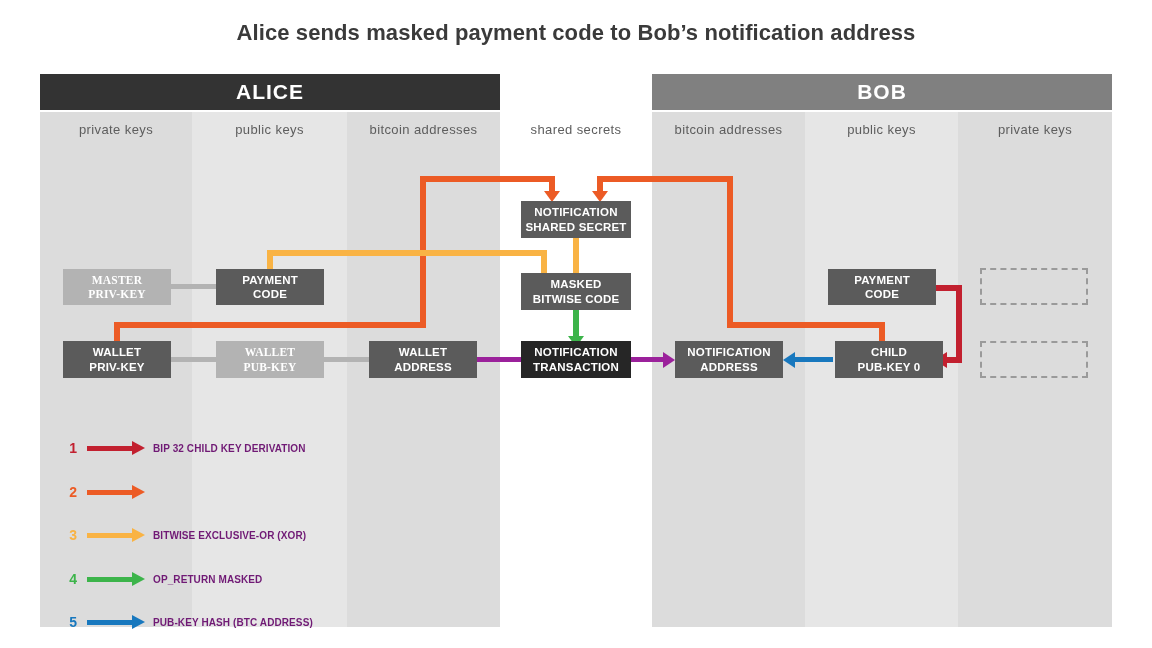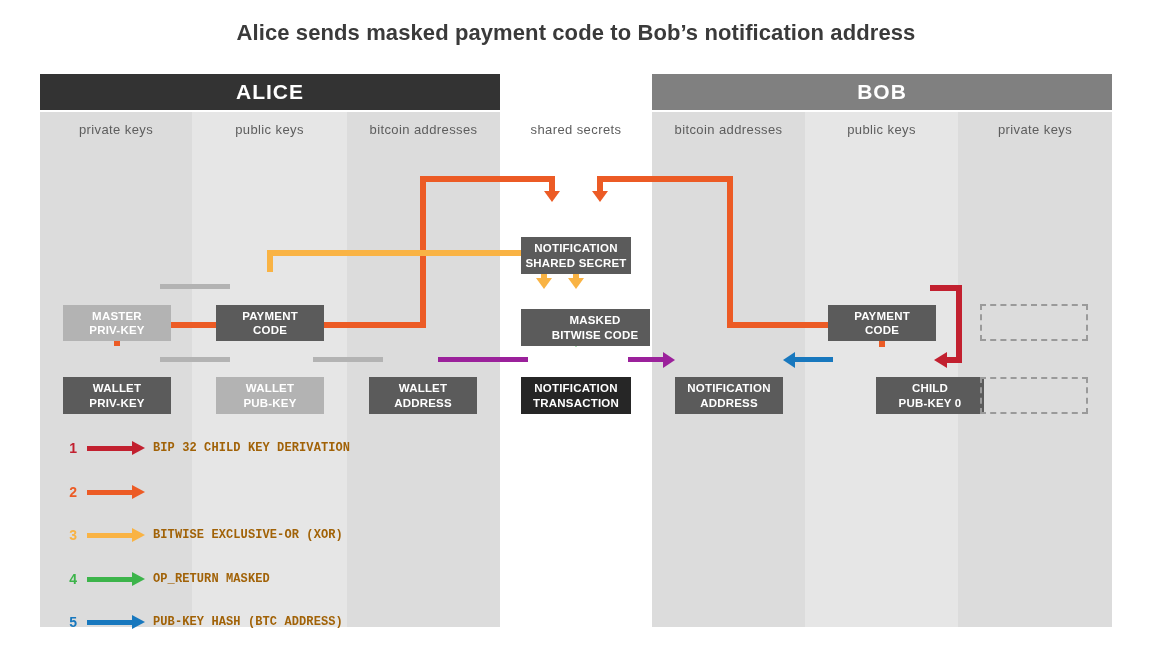--- a/index.html
+++ b/index.html
@@ -32,46 +32,46 @@
     position:absolute;top:112px;height:34px;
     display:flex;align-items:center;justify-content:center;
     font-size:13px;color:#5d5d5d;letter-spacing:.4px;
   }
 
   
   .node{
     position:absolute;display:flex;flex-direction:column;
     align-items:center;justify-content:center;
     color:#ffffff;font-size:11.5px;font-weight:bold;line-height:1.25;
-    letter-spacing:.2px;text-align:center;z-index:6;margin-top:36px;
+    letter-spacing:.2px;text-align:center;z-index:6;
   }
   .node .ln{display:block;white-space:nowrap;}
   .node.dark{background:#5b5b5b;}
   .node.darker{background:#262626;}
-  .node.light{background:#b3b3b3;}
+  .node.light{background:#b3b3b3;font-family:Liberation Serif, serif;}
   .node.dashed{background:transparent;border:2px dashed #9a9a9a;}
 
   
   .seg{position:absolute;z-index:3;}
   .arrow{position:absolute;width:0;height:0;z-index:4;}
   .ar-down{border-left:8px solid transparent;border-right:8px solid transparent;}
   .ar-right{border-top:8px solid transparent;border-bottom:8px solid transparent;}
   .ar-left{border-top:8px solid transparent;border-bottom:8px solid transparent;}
 
   
   .legend{position:absolute;left:63px;top:436px;width:300px;}
   .lrow{position:relative;height:25px;margin-bottom:18.5px;}
   .lnum{position:absolute;left:0;top:0;width:14px;text-align:right;
         font-size:14px;font-weight:bold;line-height:25px;}
   .lline{position:absolute;left:24px;top:10px;width:47px;height:5px;}
   .lhead{position:absolute;left:69px;top:5px;width:0;height:0;
         border-top:7.5px solid transparent;border-bottom:7.5px solid transparent;}
   .ltxt{position:absolute;left:90px;top:0;line-height:25px;
-        font-size:12px;font-weight:bold;color:#a16207;letter-spacing:.1px;
-        white-space:nowrap;font-family:Liberation Mono, monospace;}
+        font-size:10px;font-weight:bold;color:#701a75;letter-spacing:.1px;
+        white-space:nowrap;}
 </style>
 </head>
 <body>
 
 <div id="stage">
 
   <div class="title">Alice sends masked payment code to Bob’s notification address</div>
 
   <div class="band" style="left:40px;width:152px;background:#dcdcdc;"></div>
   <div class="band" style="left:192px;width:155px;background:#e6e6e6;"></div>
@@ -174,41 +174,41 @@
   <div class="node dark" style="left:369px;top:341px;width:108px;height:37px;">
     <span class="ln">WALLET</span>
     <span class="ln">ADDRESS</span>
   </div>
 
   <div class="node dark" style="left:521px;top:201px;width:110px;height:37px;">
     <span class="ln">NOTIFICATION</span>
     <span class="ln">SHARED SECRET</span>
   </div>
 
-  <div class="node dark" style="left:521px;top:273px;width:110px;height:37px;padding-left:19px;">
+  <div class="node dark" style="left:521px;top:273px;width:110px;height:37px;">
     <span class="ln">MASKED</span>
     <span class="ln">BITWISE CODE</span>
   </div>
 
   <div class="node darker" style="left:521px;top:341px;width:110px;height:37px;">
     <span class="ln">NOTIFICATION</span>
     <span class="ln">TRANSACTION</span>
   </div>
 
   <div class="node dark" style="left:675px;top:341px;width:108px;height:37px;">
     <span class="ln">NOTIFICATION</span>
     <span class="ln">ADDRESS</span>
   </div>
 
   <div class="node dark" style="left:828px;top:269px;width:108px;height:36px;">
     <span class="ln">PAYMENT</span>
     <span class="ln">CODE</span>
   </div>
 
-  <div class="node dark" style="left:876px;top:341px;width:108px;height:37px;">
+  <div class="node dark" style="left:835px;top:341px;width:108px;height:37px;">
     <span class="ln">CHILD</span>
     <span class="ln">PUB-KEY 0</span>
   </div>
 
   <div class="node dashed" style="left:980px;top:268px;width:104px;height:33px;"></div>
   <div class="node dashed" style="left:980px;top:341px;width:104px;height:33px;"></div>
 
   <div class="legend">
 
     <div class="lrow">

